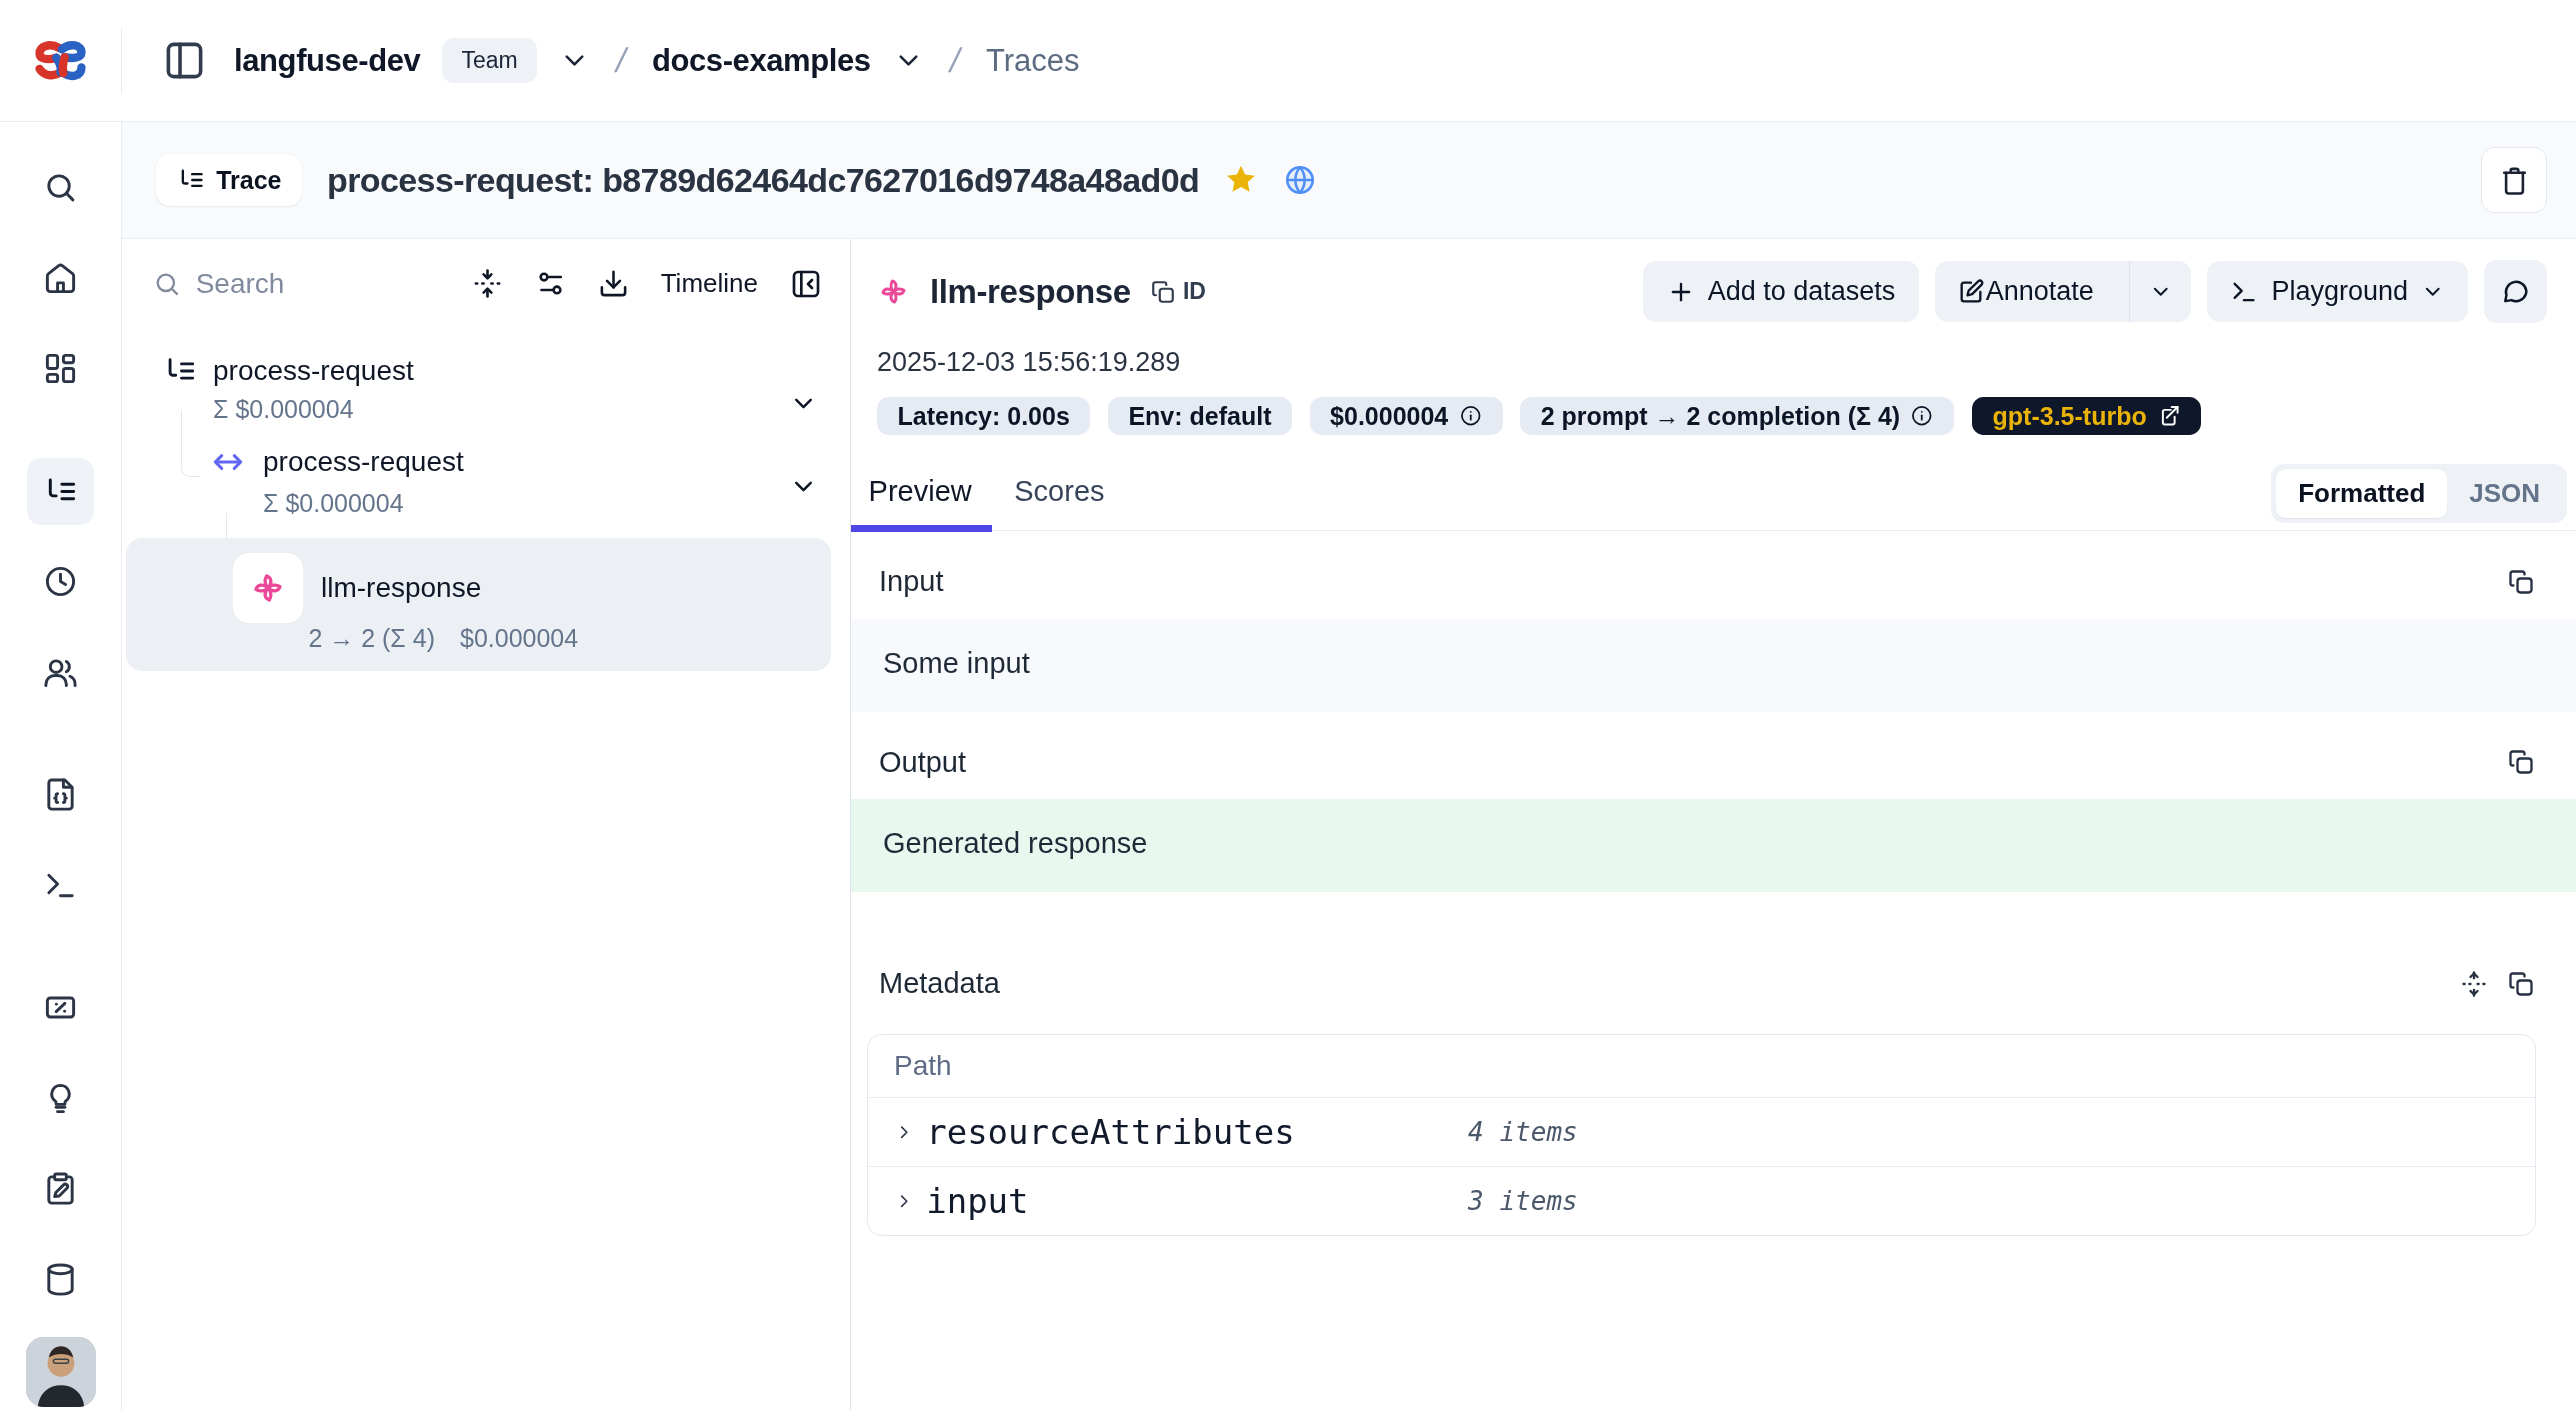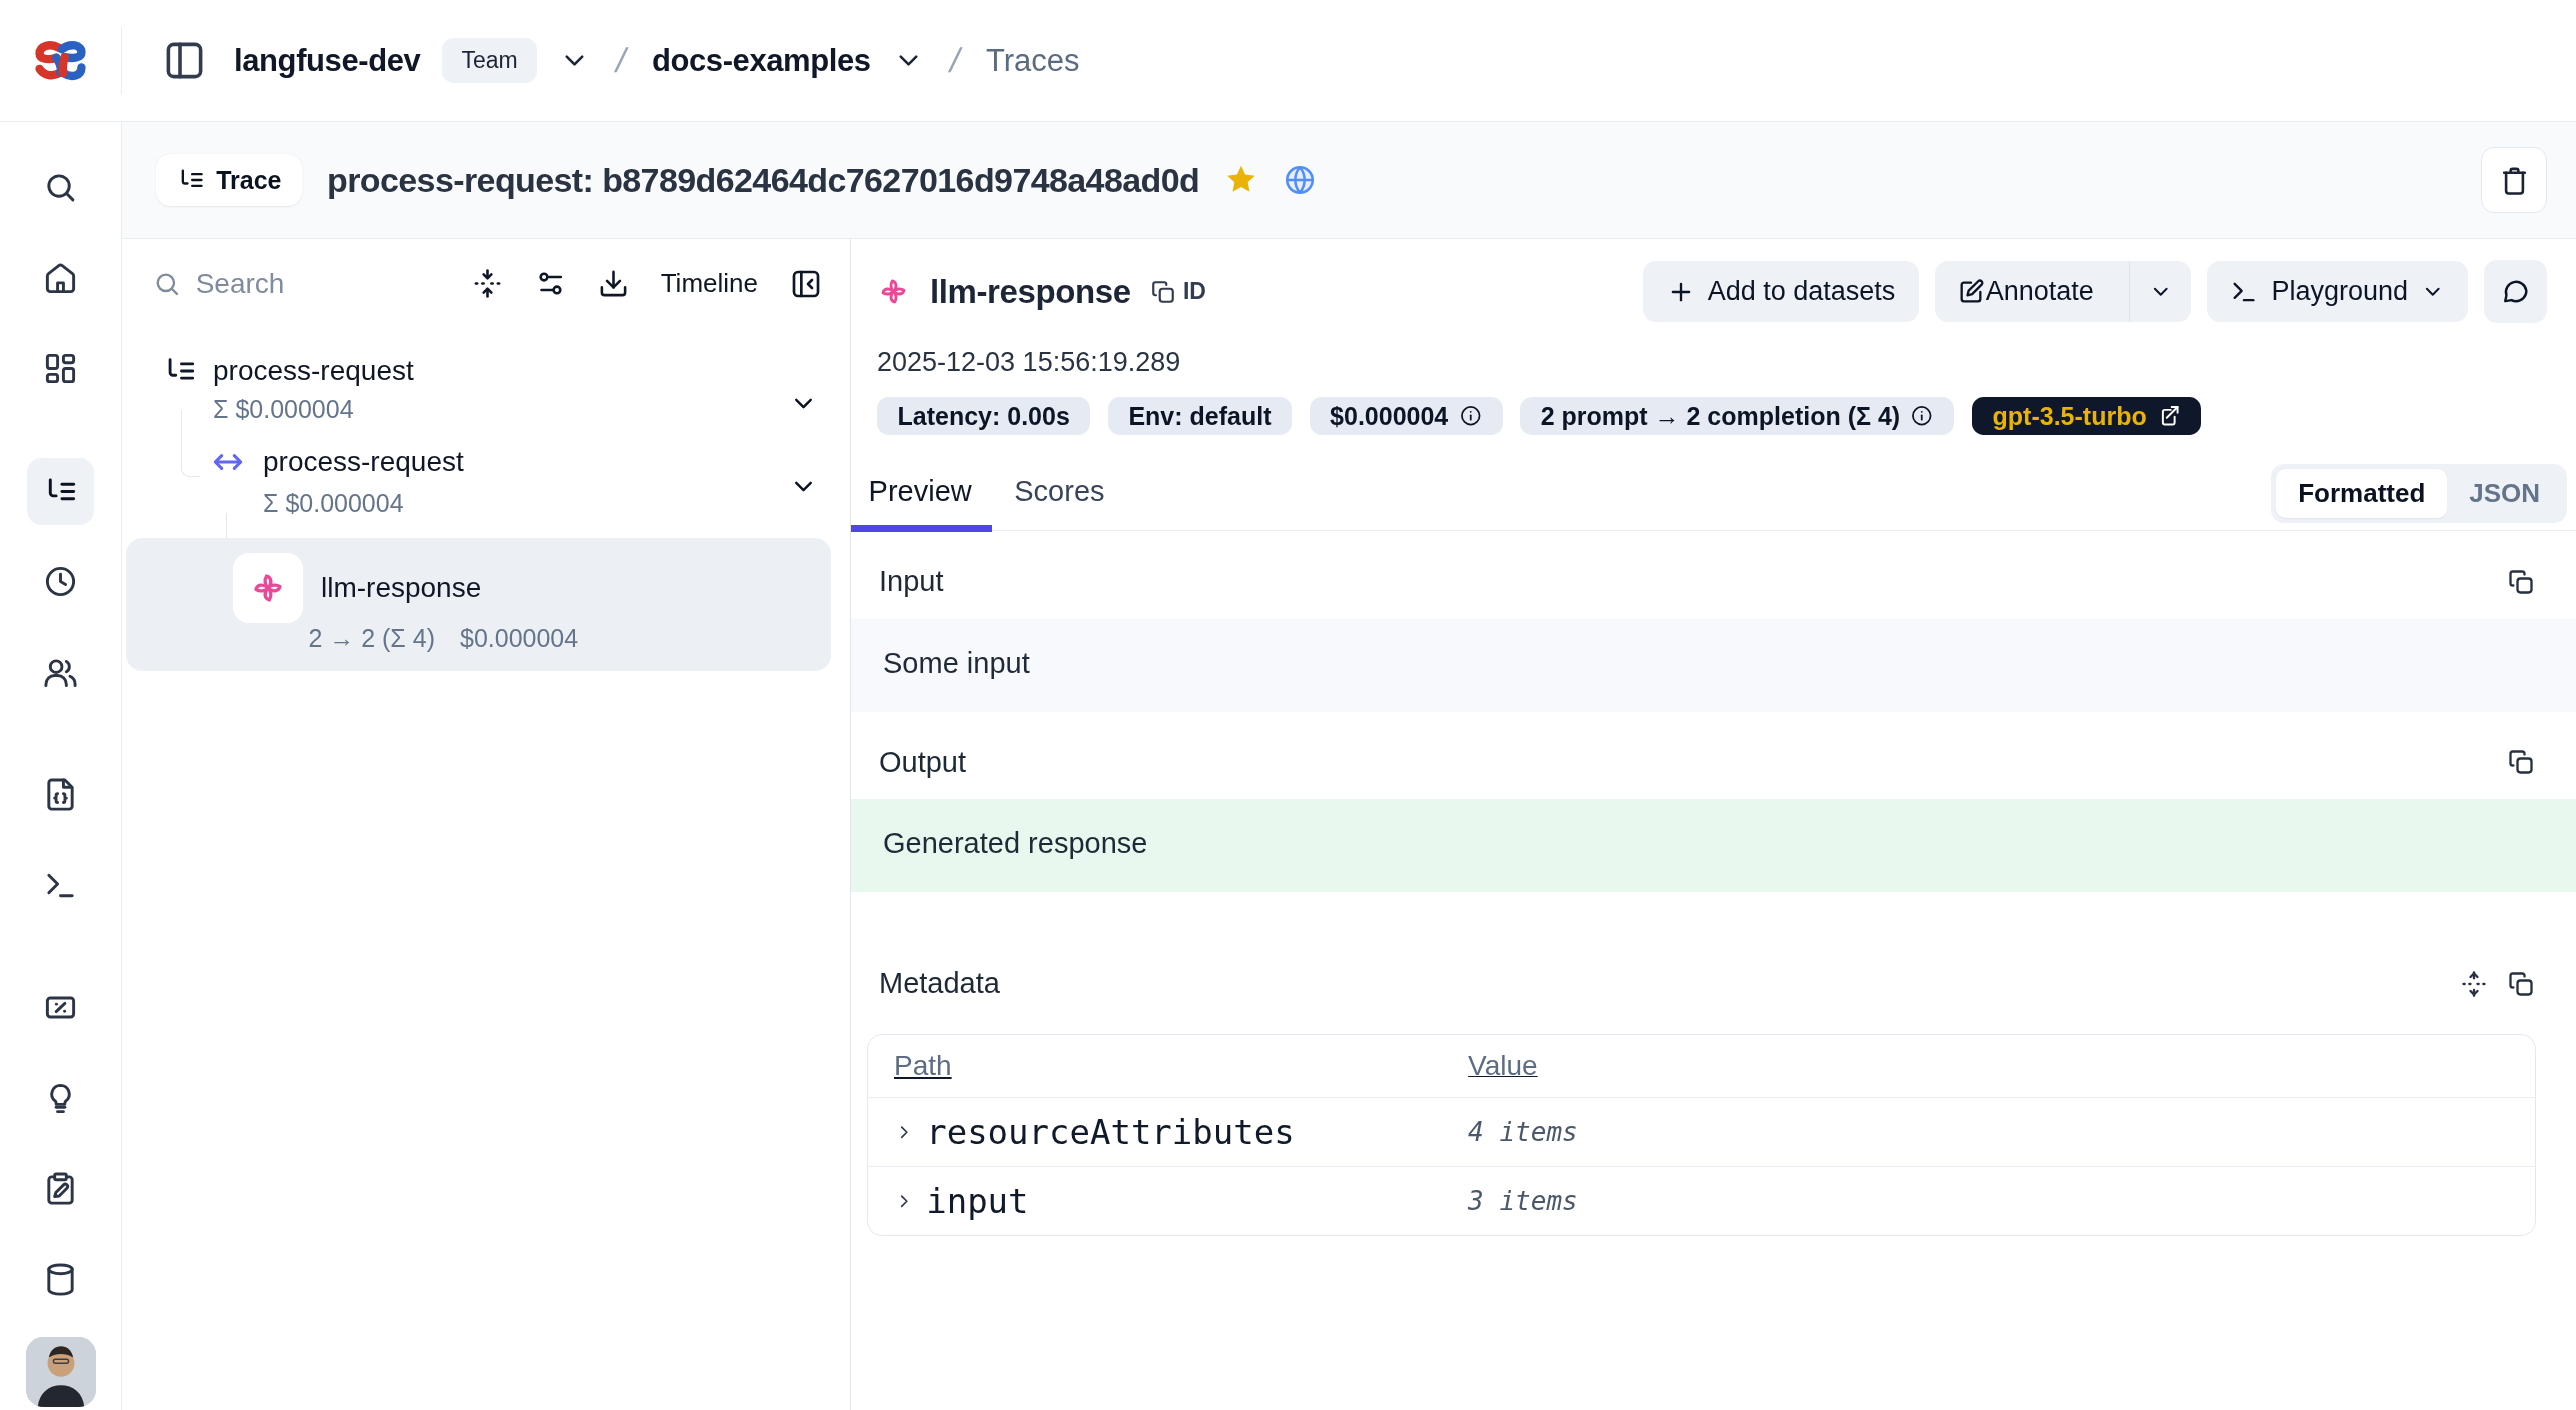--- a/index.html
+++ b/index.html
@@ -107,21 +107,21 @@
   .sec-icons { margin-left:auto; display:flex; gap:19px; color:#273142; }
   .sec-icons .cic { cursor:pointer; }
   .sec-body { margin-top:20.5px; padding:28px 29px 32px 32px; font-size:29px; color:#1f2937; }
   .sec-body.input-bg { background:#f7f9fc; }
   .sec-body.output-bg { background:#e9f8ee; }
   .meta-head { margin-top:75px; }
 
   .meta-table { margin:34px 40px 0 16px; border:1.5px solid #e2e8f0; border-radius:14.7px; overflow:hidden; }
   .mt-row { display:flex; align-items:center; }
   .mt-row + .mt-row { border-top:1.5px solid #e8edf3; }
-  .mt-head { height:62px;text-decoration:underline; }
+  .mt-head { height:62px; }
   .mt-cell-path { width:36%; padding-left:26px; display:flex; align-items:center; gap:11.7px; }
   .mt-cell-val { flex:1; }
   .mt-col { font-size:28px; font-weight:500; color:#5d6c84; }
   .mt-data { height:69px; }
   .mt-key { font-family:"DejaVu Sans Mono", monospace; font-size:34px; color:#111a2b; }
   .mt-val { font-family:"DejaVu Sans Mono", monospace; font-size:26px; font-style:italic; color:#4b5869; }
   .mt-chev { color:#303a4c; cursor:pointer; }
 </style>
 </head>
 <body>
@@ -551,21 +551,20 @@
                 <rect x="9" y="9" width="12" height="12" rx="2.5"></rect>
                 <path d="M5.5 15H5a2 2 0 0 1-2-2V5a2 2 0 0 1 2-2h8a2 2 0 0 1 2 2v.5"></path>
               </svg>
           </span>
         </div>
         <div class="meta-table">
           <div class="mt-row mt-head">
             <div class="mt-cell-path">
                 <span class="mt-col">Path</span>
               </div>
-            <div class="mt-cell-val"><span class="mt-col">Value</span></div>
           </div>
           <div class="mt-row mt-data">
             <div class="mt-cell-path">
               <svg width="20.5" height="20.5" viewBox="0 0 24 24" class="ic mt-chev">
                   <path d="m9 6 6 6-6 6"></path>
                 </svg>
               <span class="mt-key">resourceAttributes</span>
             </div>
             <div class="mt-cell-val"><span class="mt-val">4 items</span></div>
           </div>

